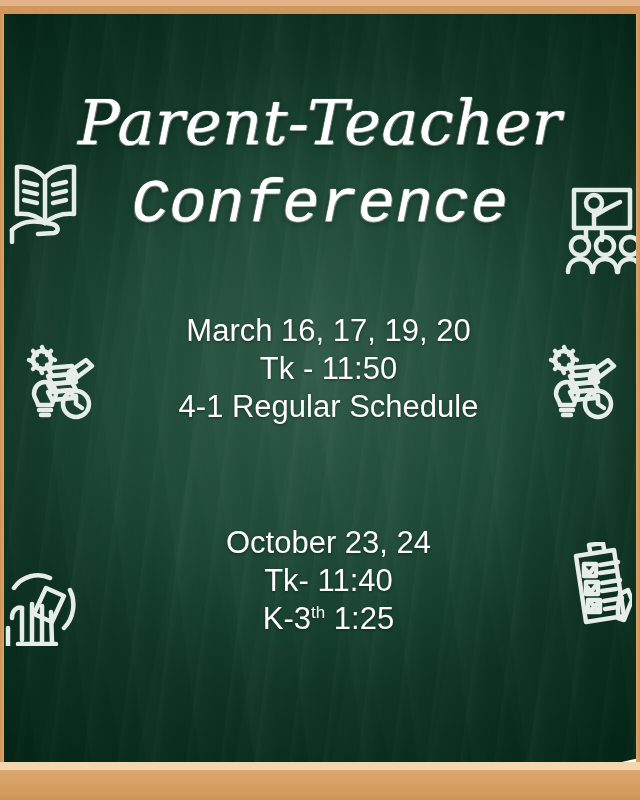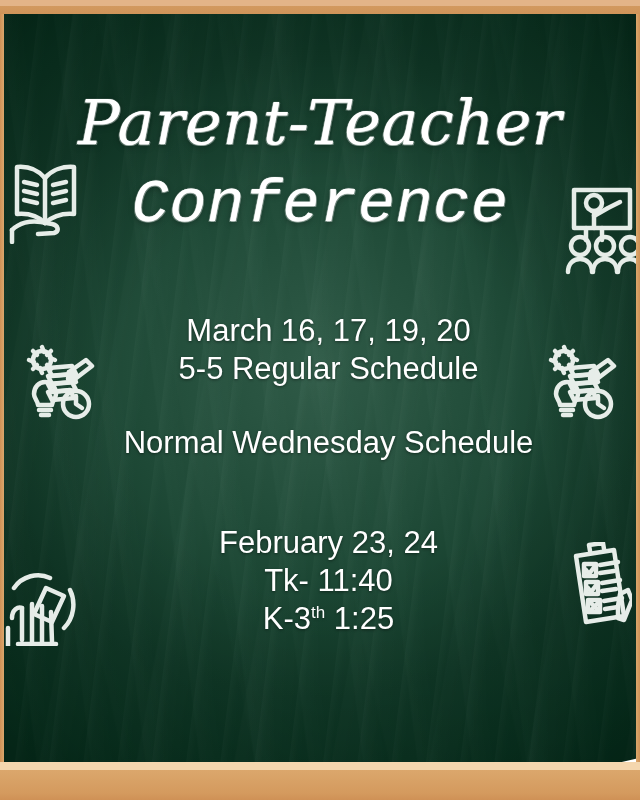--- a/index.html
+++ b/index.html
@@ -284,33 +284,33 @@
 
   <div class="title">
     <span>Parent-Teacher</span>
     <span class="line2">Conference</span>
   </div>
 
   <div class="body-text">
 
     <div class="block">
       <span class="ln">March 16, 17, 19, 20</span>
-      <span class="ln">5-5 Regular Schedule</span>
+      <span class="ln">Tk - 11:50</span>
+      <span class="ln">4-1 Regular Schedule</span>
     </div>
 
     <div class="block-gap-1"></div>
 
     <div class="block">
-      <span class="ln">Normal Wednesday Schedule</span>
     </div>
 
     <div class="block-gap-2"></div>
 
     <div class="block">
-      <span class="ln">February 23, 24</span>
+      <span class="ln">October 23, 24</span>
       <span class="ln">Tk- 11:40</span>
       <span class="ln"><span>K-3</span><sup>th</sup><span> 1:25</span></span>
     </div>
 
   </div>
 
   <div class="frame-left"></div>
   <div class="frame-right"></div>
   <div class="frame-top"></div>
   <div class="frame-bottom"></div>

